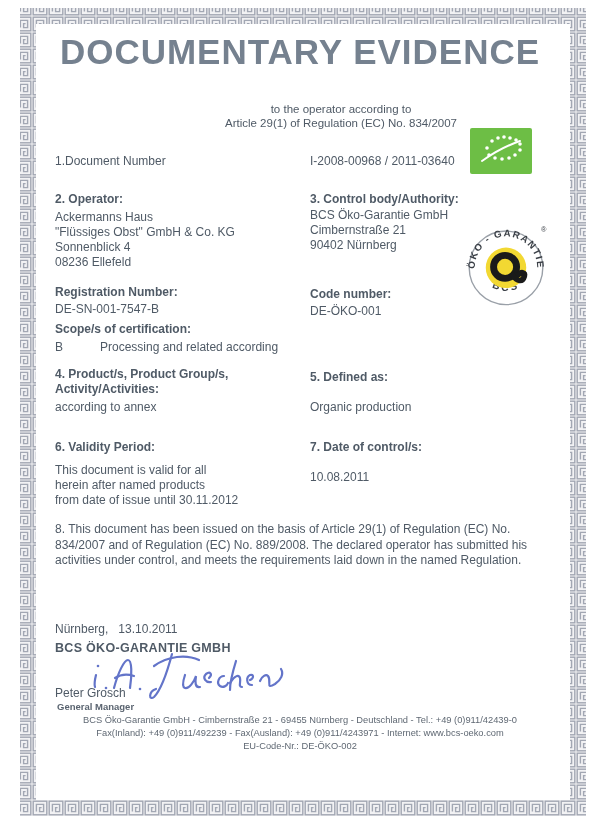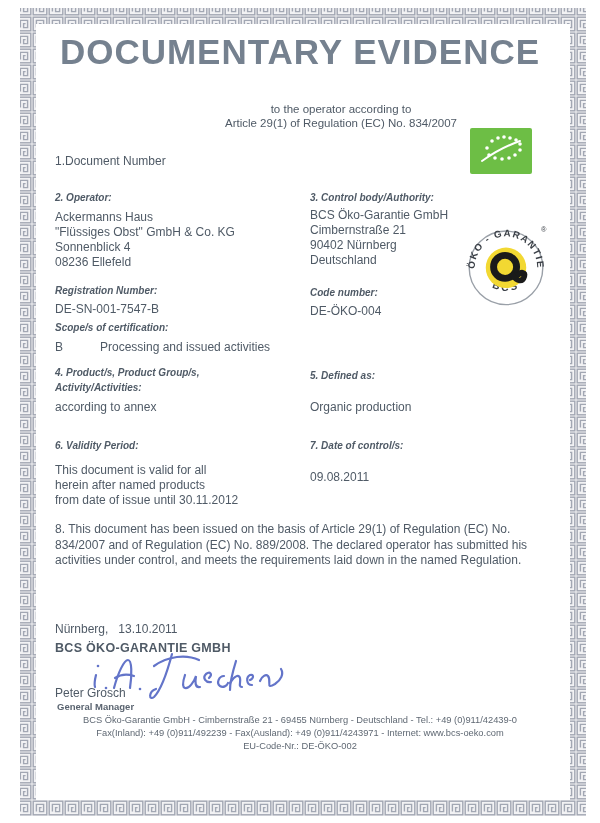--- a/index.html
+++ b/index.html
@@ -10,21 +10,21 @@
     color:#4f5a66;
   }
   .abs{position:absolute;}
   .title{
     top:32px;left:0;width:100%;text-align:center;
     font-size:35px;font-weight:bold;letter-spacing:1px;color:#75818f;
   }
   .subtitle{left:0;width:100%;text-align:center;font-size:11.5px;color:#4f5a66;padding-left:41px;}
   .sub1{top:103px;} .sub2{top:117px;}
   .label{font-size:12px;}
-  .heading{font-size:10px;font-weight:bold;font-style:italic;}
+  .heading{font-size:12px;font-weight:bold;}
   .lines div{font-size:12px;line-height:15px;}
   .value{font-size:12px;}
   .scope-row span.code{display:inline-block;width:45px;font-size:12px;}
   .scope-row span.txt{font-size:12px;}
   .clause{width:500px;font-size:12px;line-height:15.5px;}
   .place-date{font-size:12px;white-space:pre;}
   .company{font-size:12.5px;font-weight:bold;letter-spacing:0.3px;}
   .signer{font-size:12px;}
   .role{font-size:9.5px;font-weight:bold;color:#5a6470;}
   .footer{left:0;width:100%;text-align:center;font-size:9.3px;color:#5f6873;line-height:13px;}
@@ -70,35 +70,35 @@
         <circle cx="19" cy="27" r="1.8"></circle>
         <circle cx="25" cy="30" r="1.8"></circle>
       <circle cx="32" cy="31" r="1.8"></circle>
         <circle cx="39" cy="30" r="1.8"></circle>
         <circle cx="45" cy="27" r="1.8"></circle>
       <circle cx="50" cy="22" r="1.8"></circle>
     </g>
   </svg>
 
   <div class="abs label" style="left:55px;top:154px;">1.Document Number</div>
+  <div class="abs value" style="left:310px;top:154px;">I-2008-00968 / 2011-03640</div>
 
   <div class="abs heading" style="left:55px;top:192px;">2. Operator:</div>
   <div class="abs lines" style="left:55px;top:210px;">
     <div>Ackermanns Haus</div>
     <div>"Flüssiges Obst" GmbH &amp; Co. KG</div>
     <div>Sonnenblick 4</div>
     <div>08236 Ellefeld</div>
   </div>
 
   <div class="abs heading" style="left:310px;top:192px;">3. Control body/Authority:</div>
   <div class="abs lines" style="left:310px;top:208px;">
     <div>BCS Öko-Garantie GmbH</div>
     <div>Cimbernstraße 21</div>
     <div>90402 Nürnberg</div>
-    <div>Deutschland</div>
   </div>
 
   <svg class="abs" style="left:460px;top:220px;" width="92" height="92" viewBox="0 0 100 100">
     <circle cx="50" cy="52" r="40" fill="#ffffff" stroke="#9aa0a8" stroke-width="1.5"></circle>
     <defs>
       <path id="arcTop" d="M16,52 A34,34 0 1 1 84,52"></path>
       <path id="arcBot" d="M21,57 A31,31 0 0 0 79,57"></path>
     </defs>
     <text font-size="10.5" font-weight="bold" fill="#3a3f46" letter-spacing="1.5">
       <textPath href="#arcTop" startOffset="50%" text-anchor="middle">ÖKO - GARANTIE</textPath>
@@ -108,43 +108,43 @@
     </text>
     <text x="88" y="13" font-size="8" fill="#3a3f46">®</text>
     <circle cx="50" cy="52" r="22" fill="#f2d832"></circle>
     <circle cx="49" cy="51" r="12.5" fill="none" stroke="#1a1a1a" stroke-width="7.5"></circle>
     <path d="M57,60 C62,67 68,68 70,61 C71,57 67,56 64,59" fill="none" stroke="#1a1a1a" stroke-width="6" stroke-linecap="round"></path>
   </svg>
 
   <div class="abs heading" style="left:55px;top:285px;">Registration Number:</div>
   <div class="abs value" style="left:55px;top:302px;">DE-SN-001-7547-B</div>
   <div class="abs heading" style="left:310px;top:287px;">Code number:</div>
-  <div class="abs value" style="left:310px;top:304px;">DE-ÖKO-004</div>
+  <div class="abs value" style="left:310px;top:304px;">DE-ÖKO-001</div>
 
   <div class="abs heading" style="left:55px;top:322px;">Scope/s of certification:</div>
   <div class="abs scope-row" style="left:55px;top:337px;">
-    <span class="code">B</span><span class="txt">Processing and issued activities</span>
+    <span class="code">B</span><span class="txt">Processing and related according</span>
   </div>
 
   <div class="abs heading" style="left:55px;top:367px;">4. Product/s, Product Group/s,</div>
   <div class="abs heading" style="left:55px;top:382px;">Activity/Activities:</div>
   <div class="abs value" style="left:55px;top:400px;">according to annex</div>
 
   <div class="abs heading" style="left:310px;top:370px;">5. Defined as:</div>
   <div class="abs value" style="left:310px;top:400px;">Organic production</div>
 
   <div class="abs heading" style="left:55px;top:440px;">6. Validity Period:</div>
   <div class="abs lines" style="left:55px;top:463px;">
     <div>This document is valid for all</div>
     <div>herein after named products</div>
     <div>from date of issue until 30.11.2012</div>
   </div>
 
   <div class="abs heading" style="left:310px;top:440px;">7. Date of control/s:</div>
-  <div class="abs value" style="left:310px;top:470px;">09.08.2011</div>
+  <div class="abs value" style="left:310px;top:470px;">10.08.2011</div>
 
   <div class="abs clause" style="left:55px;top:522px;">8. This document has been issued on the basis of Article 29(1) of Regulation (EC) No. 834/2007 and of Regulation (EC) No. 889/2008. The declared operator has submitted his activities under control, and meets the requirements laid down in the named Regulation.</div>
 
   <div class="abs place-date" style="left:55px;top:622px;">Nürnberg,   13.10.2011</div>
   <div class="abs company" style="left:55px;top:641px;">BCS ÖKO-GARANTIE GMBH</div>
 
   <svg class="abs" style="left:68px;top:645px;" width="230" height="58" viewBox="0 0 230 58">
     <g fill="none" stroke="#6374c9" stroke-width="2.2" stroke-linecap="round">
       <path d="M28,30 C27,34 26,39 27,42"></path>
       <circle cx="30" cy="21" r="1.3" fill="#6374c9" stroke="none"></circle>

